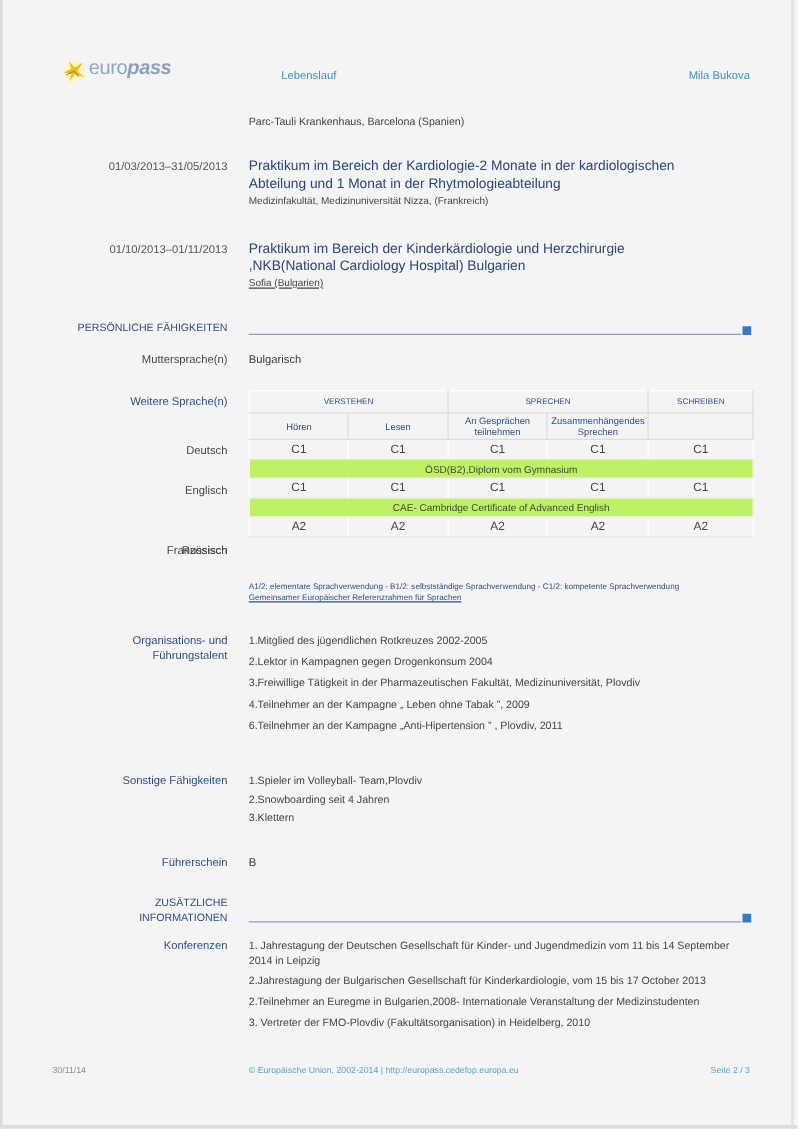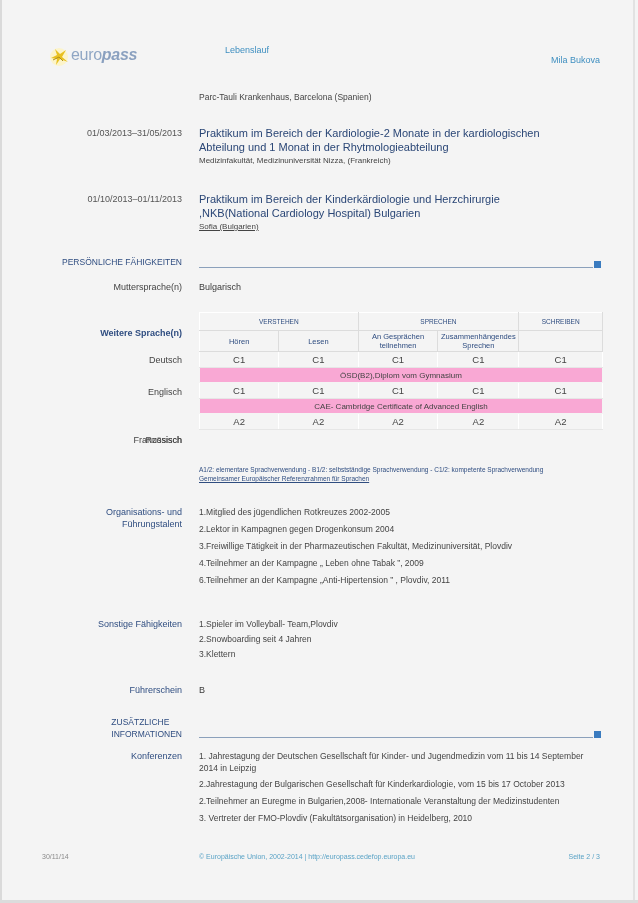--- a/index.html
+++ b/index.html
@@ -14,37 +14,37 @@
   .page-border-right { position:absolute; left:633px; top:0; width:2px; height:903px; background:#e2e2e2; }
   .page-border-bottom { position:absolute; left:0; top:900px; width:638px; height:3px; background:#dcdcdc; }
   .left-label { position:absolute; right:456px; text-align:right; font-size:9px; color:#2f4d80; line-height:12px; }
   .left-label.gray { color:#555; }
   .content { position:absolute; left:199px; font-size:9px; color:#3a3a3a; line-height:12px; }
 
   .logo { position:absolute; left:47px; top:44px; width:90px; height:26px; }
   .logo-text { position:absolute; left:24px; top:2px; font-size:16px; color:#8fa6c4; letter-spacing:-0.3px; }
   .logo-text b { font-style:italic; font-weight:bold; color:#8aa0bf; }
 
-  .header-title { position:absolute; left:199px; top:45px; font-size:9px; color:#3f8fc0;padding-left:26px; }
+  .header-title { position:absolute; left:199px; top:55px; font-size:9px; color:#3f8fc0;padding-left:26px; }
   .header-name { position:absolute; right:38px; top:55px; font-size:9px; color:#3f8fc0; }
 
   .date { position:absolute; right:456px; font-size:9px; color:#555; }
   .job-title { position:absolute; left:199px; font-size:11px; color:#2a4676; line-height:14px; width:360px; }
   .job-sub { position:absolute; left:199px; font-size:8px; color:#444; }
 
-  .section-head { position:absolute; right:456px; font-size:8.5px; color:#2f4d80; line-height:12px; }
+  .section-head { position:absolute; right:456px; font-size:8.5px; color:#2f4d80; text-align:right; line-height:12px; }
   .section-line { position:absolute; left:199px; width:394px; height:1px; background:#8ba0bb; }
   .section-square { position:absolute; width:7px; height:7px; background:#3a7bbf; }
 
   table.lang { position:absolute; left:199px; top:312px; width:404px; border-collapse:collapse; font-size:9px; }
   table.lang td { border:1px solid #ffffff; text-align:center; padding:0; background:#f4f4f4; }
   table.lang tr.h1 td { height:17px; font-size:6.5px; color:#2f4d80; border-bottom:1px solid #dcdcdc; border-right:1px solid #dcdcdc;}
   table.lang tr.h2 td { height:20px; font-size:7.5px; color:#2f4d80; line-height:9px; border-bottom:1px solid #dcdcdc; border-right:1px solid #dcdcdc;}
   table.lang tr.lvl td { height:15px; font-size:9.5px; color:#444; border-bottom:1px solid #e6e6e6; }
-  table.lang tr.cert td { height:14px; font-size:8px; color:#444; background:#f9a8d4; border:1px solid #f4f4f4; }
+  table.lang tr.cert td { height:14px; font-size:8px; color:#444; background:#bef264; border:1px solid #f4f4f4; }
 
   .legend { position:absolute; left:199px; top:465px; font-size:6.5px; color:#2f4d80; line-height:9px; }
   .legend a { color:#2f4d80; text-decoration:underline; }
 
   .list { position:absolute; left:199px; font-size:8.5px; color:#444; }
   .list div { height:19px; line-height:12px; }
   .list.tight div { height:17px; }
 
   .footer { position:absolute; top:853px; font-size:7px; color:#5aa3c6; }
 </style>
@@ -76,21 +76,21 @@
 <div class="job-title" style="top:192px;">Praktikum im Bereich der Kinderkärdiologie und Herzchirurgie ,NKB(National Cardiology Hospital) Bulgarien</div>
 <div class="job-sub" style="top:222px;text-decoration:underline;">Sofia (Bulgarien)</div>
 
 <div class="section-head" style="top:256px;">PERSÖNLICHE FÄHIGKEITEN</div>
 <div class="section-line" style="top:267px;"></div>
 <div class="section-square" style="left:594px;top:261px;"></div>
 
 <div class="left-label gray" style="top:281px;color:#444;padding-left:41px;">Muttersprache(n)</div>
 <div class="content" style="top:281px;">Bulgarisch</div>
 
-<div class="left-label" style="top:327px;font-weight:bold;">Weitere Sprache(n)</div>
+<div class="left-label" style="top:315px;">Weitere Sprache(n)</div>
 
 <div class="left-label gray" style="top:354px;color:#444;">Deutsch</div>
 <div class="left-label gray" style="top:386px;color:#444;margin-left:25px;">Englisch</div>
 <div class="left-label gray" style="top:434px;color:#444;">Französisch</div>
 <div class="left-label gray" style="top:434px;color:#444;">Russisch</div>
 
 <table class="lang">
   <tbody>
       <tr class="h1">
     <td colspan="2">VERSTEHEN</td>

